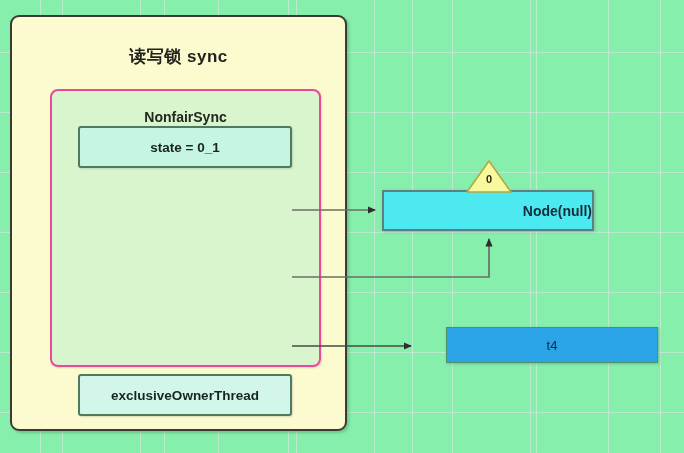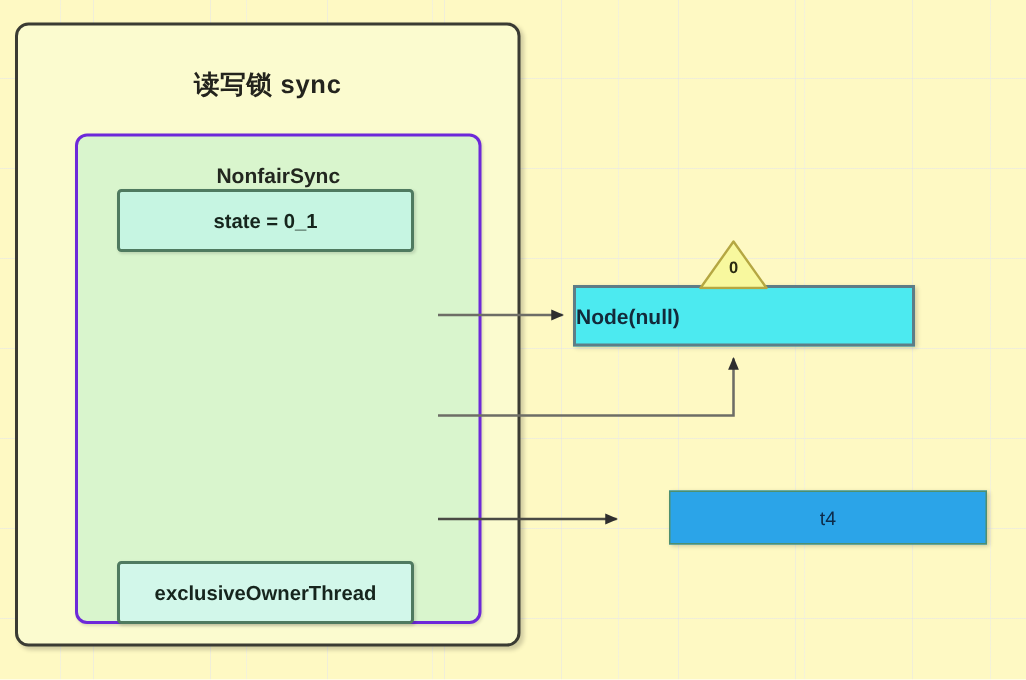--- a/index.html
+++ b/index.html
@@ -7,21 +7,21 @@
     padding: 0;
     background: #ffffff;
   }
   body {
     font-family: "Liberation Sans", sans-serif;
   }
   #canvas {
     position: relative;
     width: 684px;
     height: 453px;
-    background: #fef9c3;
+    background: #86efac;
     overflow: hidden;
   }
   
   .grid-bg {
     position: absolute;
     inset: 0;
     background-image:
       linear-gradient(to right, rgba(228,230,234,0.55) 1px, transparent 1px),
       linear-gradient(to bottom, rgba(228,230,234,0.55) 1px, transparent 1px);
     background-size: 78px 60px;
@@ -60,42 +60,42 @@
     font-weight: bold;
     color: #23231d;
     letter-spacing: 0.5px;
   }
 
   .inner-box {
     position: absolute;
     left: 38px;
     top: 72px;
     width: 271px;
-    height: 327px;
+    height: 278px;
     background: #d9f5cd;
-    border: 2px solid #6d28d9;
+    border: 2px solid #ec4899;
     border-radius: 8px;
     box-sizing: border-box;
     box-shadow: 1px 1px 2px rgba(0,0,0,0.12);
   }
   .inner-title {
     position: absolute;
     left: 0;
     top: 18px;
     width: 100%;
     text-align: center;
     font-size: 14px;
     font-weight: bold;
     color: #22271f;
   }
 
   .field-box {
     position: absolute;
     left: 78px;
-    width: 198px;
+    width: 214px;
     height: 42px;
     background: #c6f5e2;
     border: 2px solid #4f7a60;
     border-radius: 3px;
     box-sizing: border-box;
     display: flex;
     align-items: center;
     justify-content: center;
     font-size: 13.5px;
     font-weight: bold;
@@ -104,28 +104,28 @@
   }
   .field-state { top: 126px; }
   .field-head  { top: 190px; }
   .field-tail  { top: 256px; }
   .field-owner { top: 326px; background: #d2f7ea; margin-top: 48px; }
 
   .node-box {
     position: absolute;
     left: 382px;
     top: 190px;
-    width: 228px;
+    width: 212px;
     height: 41px;
     background: #4ceaf0;
     border: 2px solid #5e7d86;
     box-sizing: border-box;
     display: flex;
     align-items: center;
-    justify-content: flex-start;
+    justify-content: flex-end;
     font-size: 14px;
     font-weight: bold;
     color: #132a3a;
     box-shadow: 1px 1px 3px rgba(0,0,0,0.18);
   }
   .t4-box {
     position: absolute;
     left: 418px;
     top: 327px;
     width: 212px;

